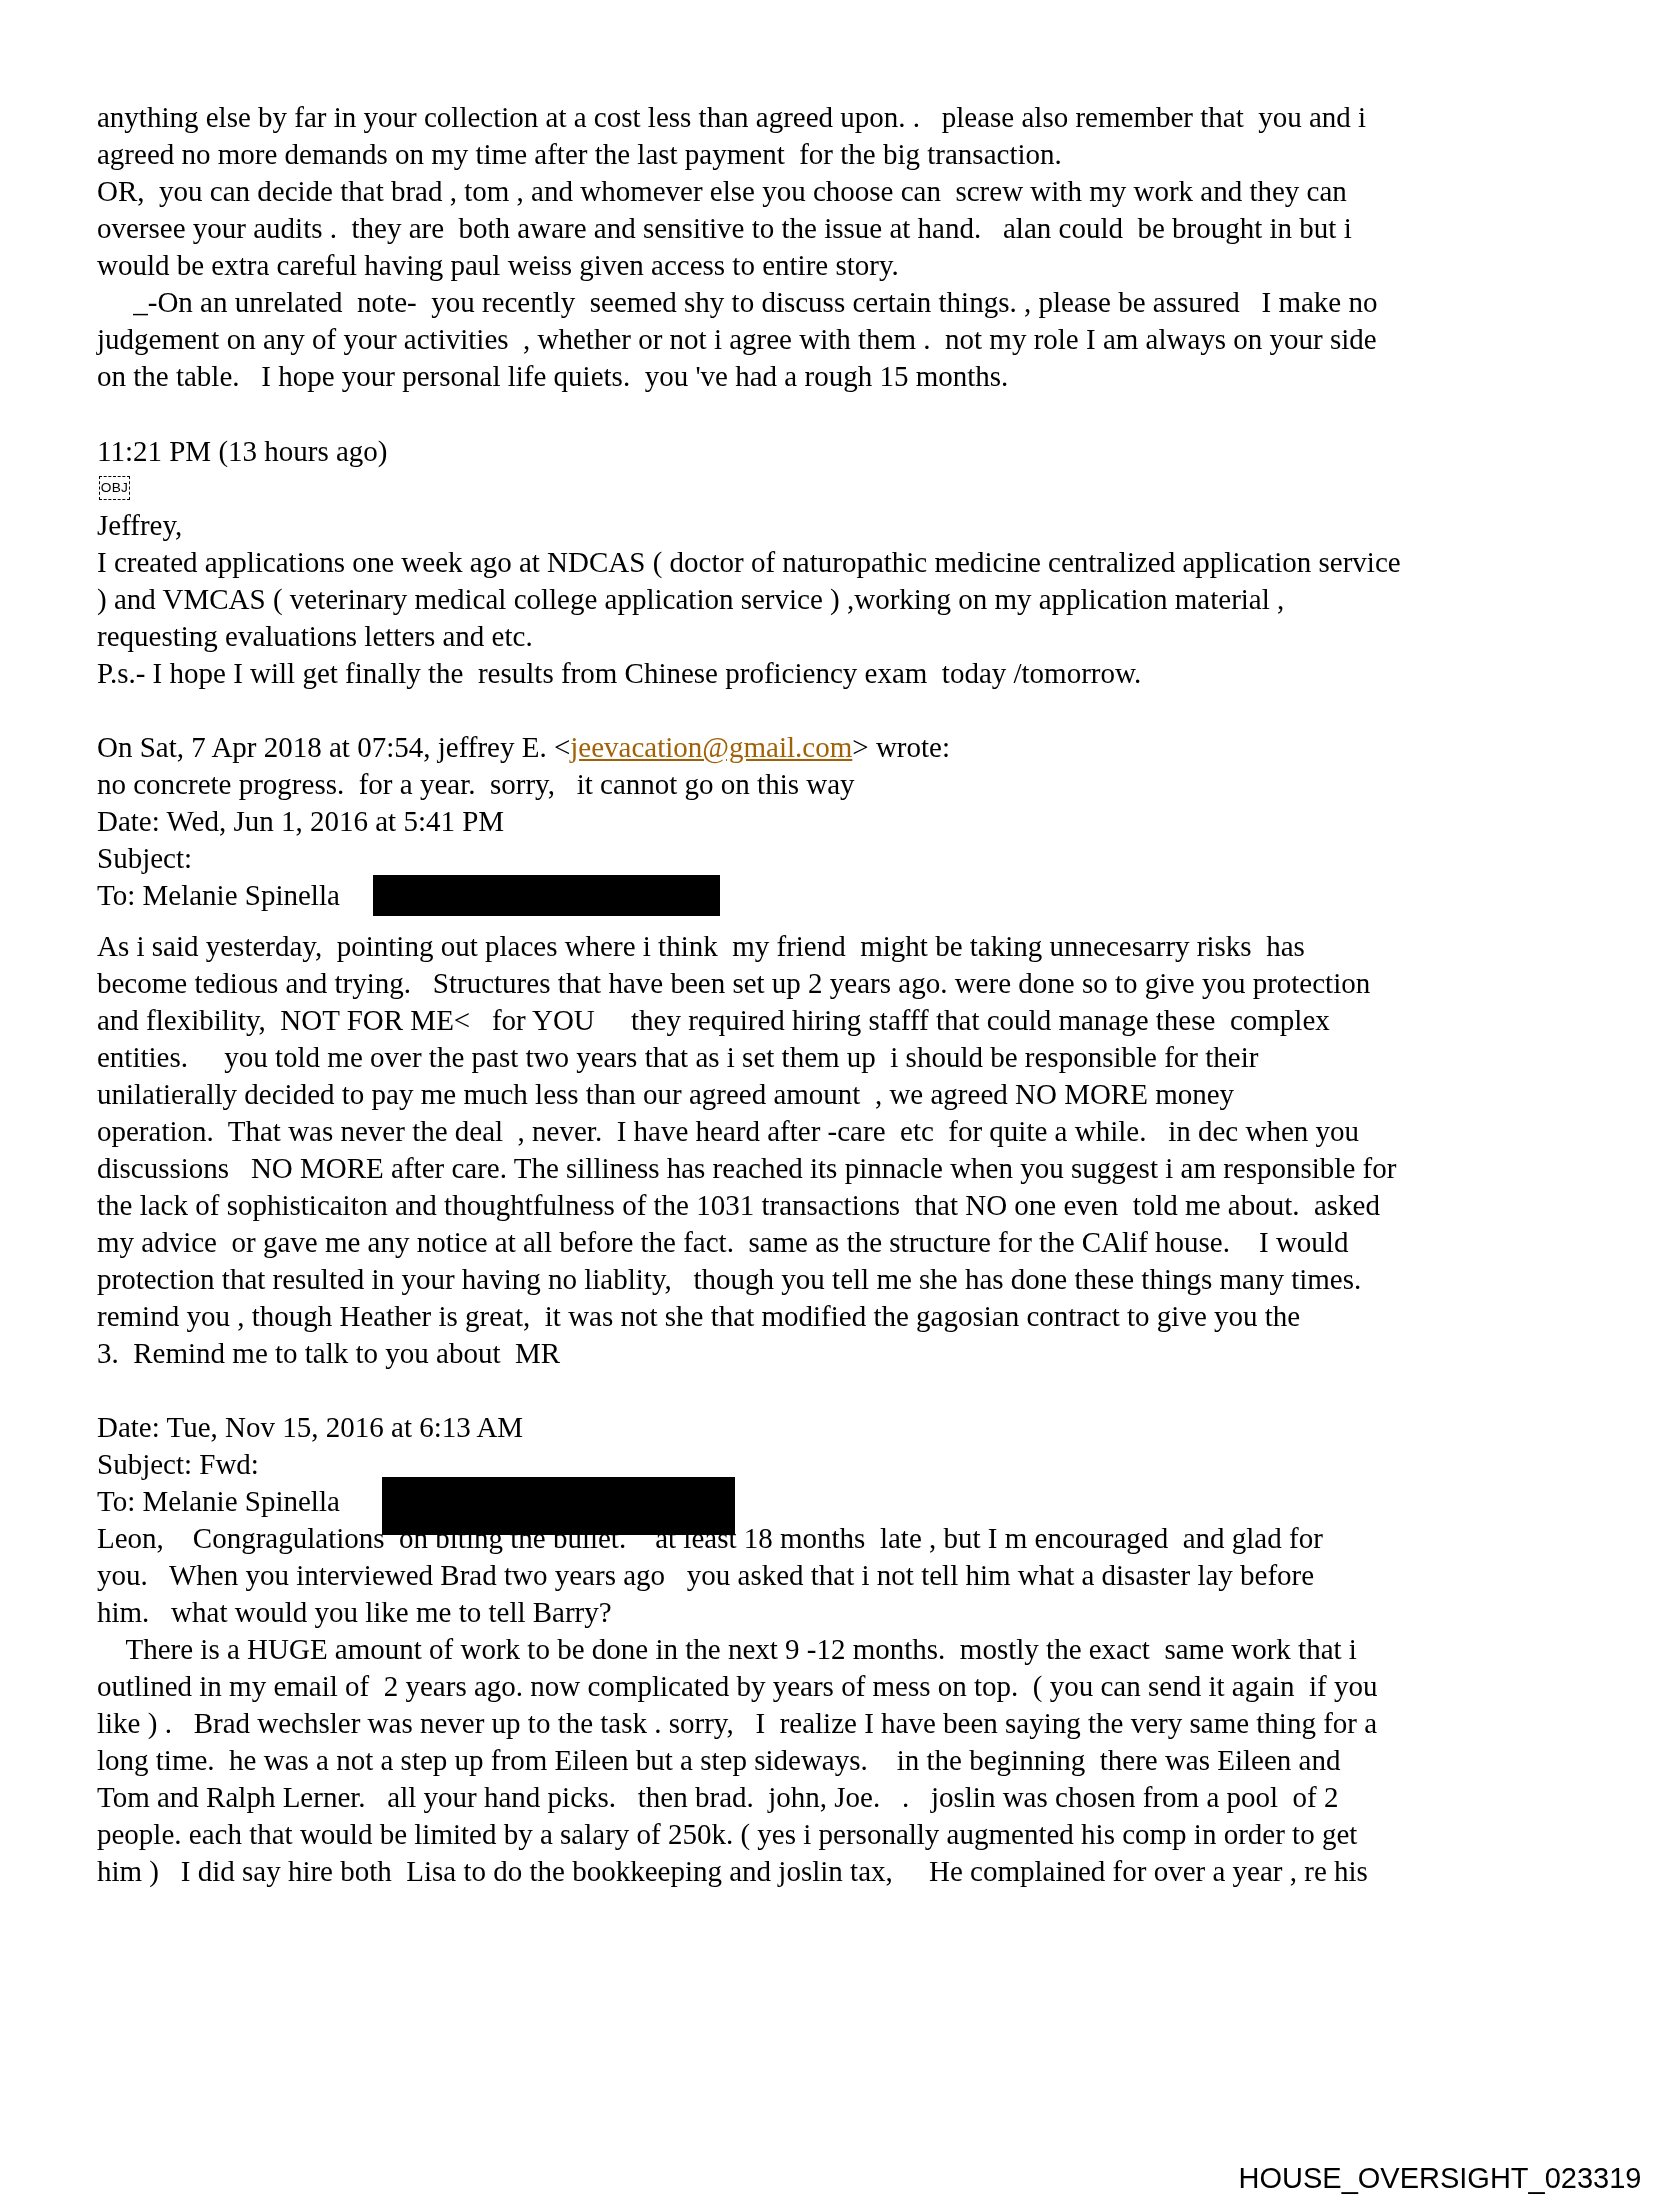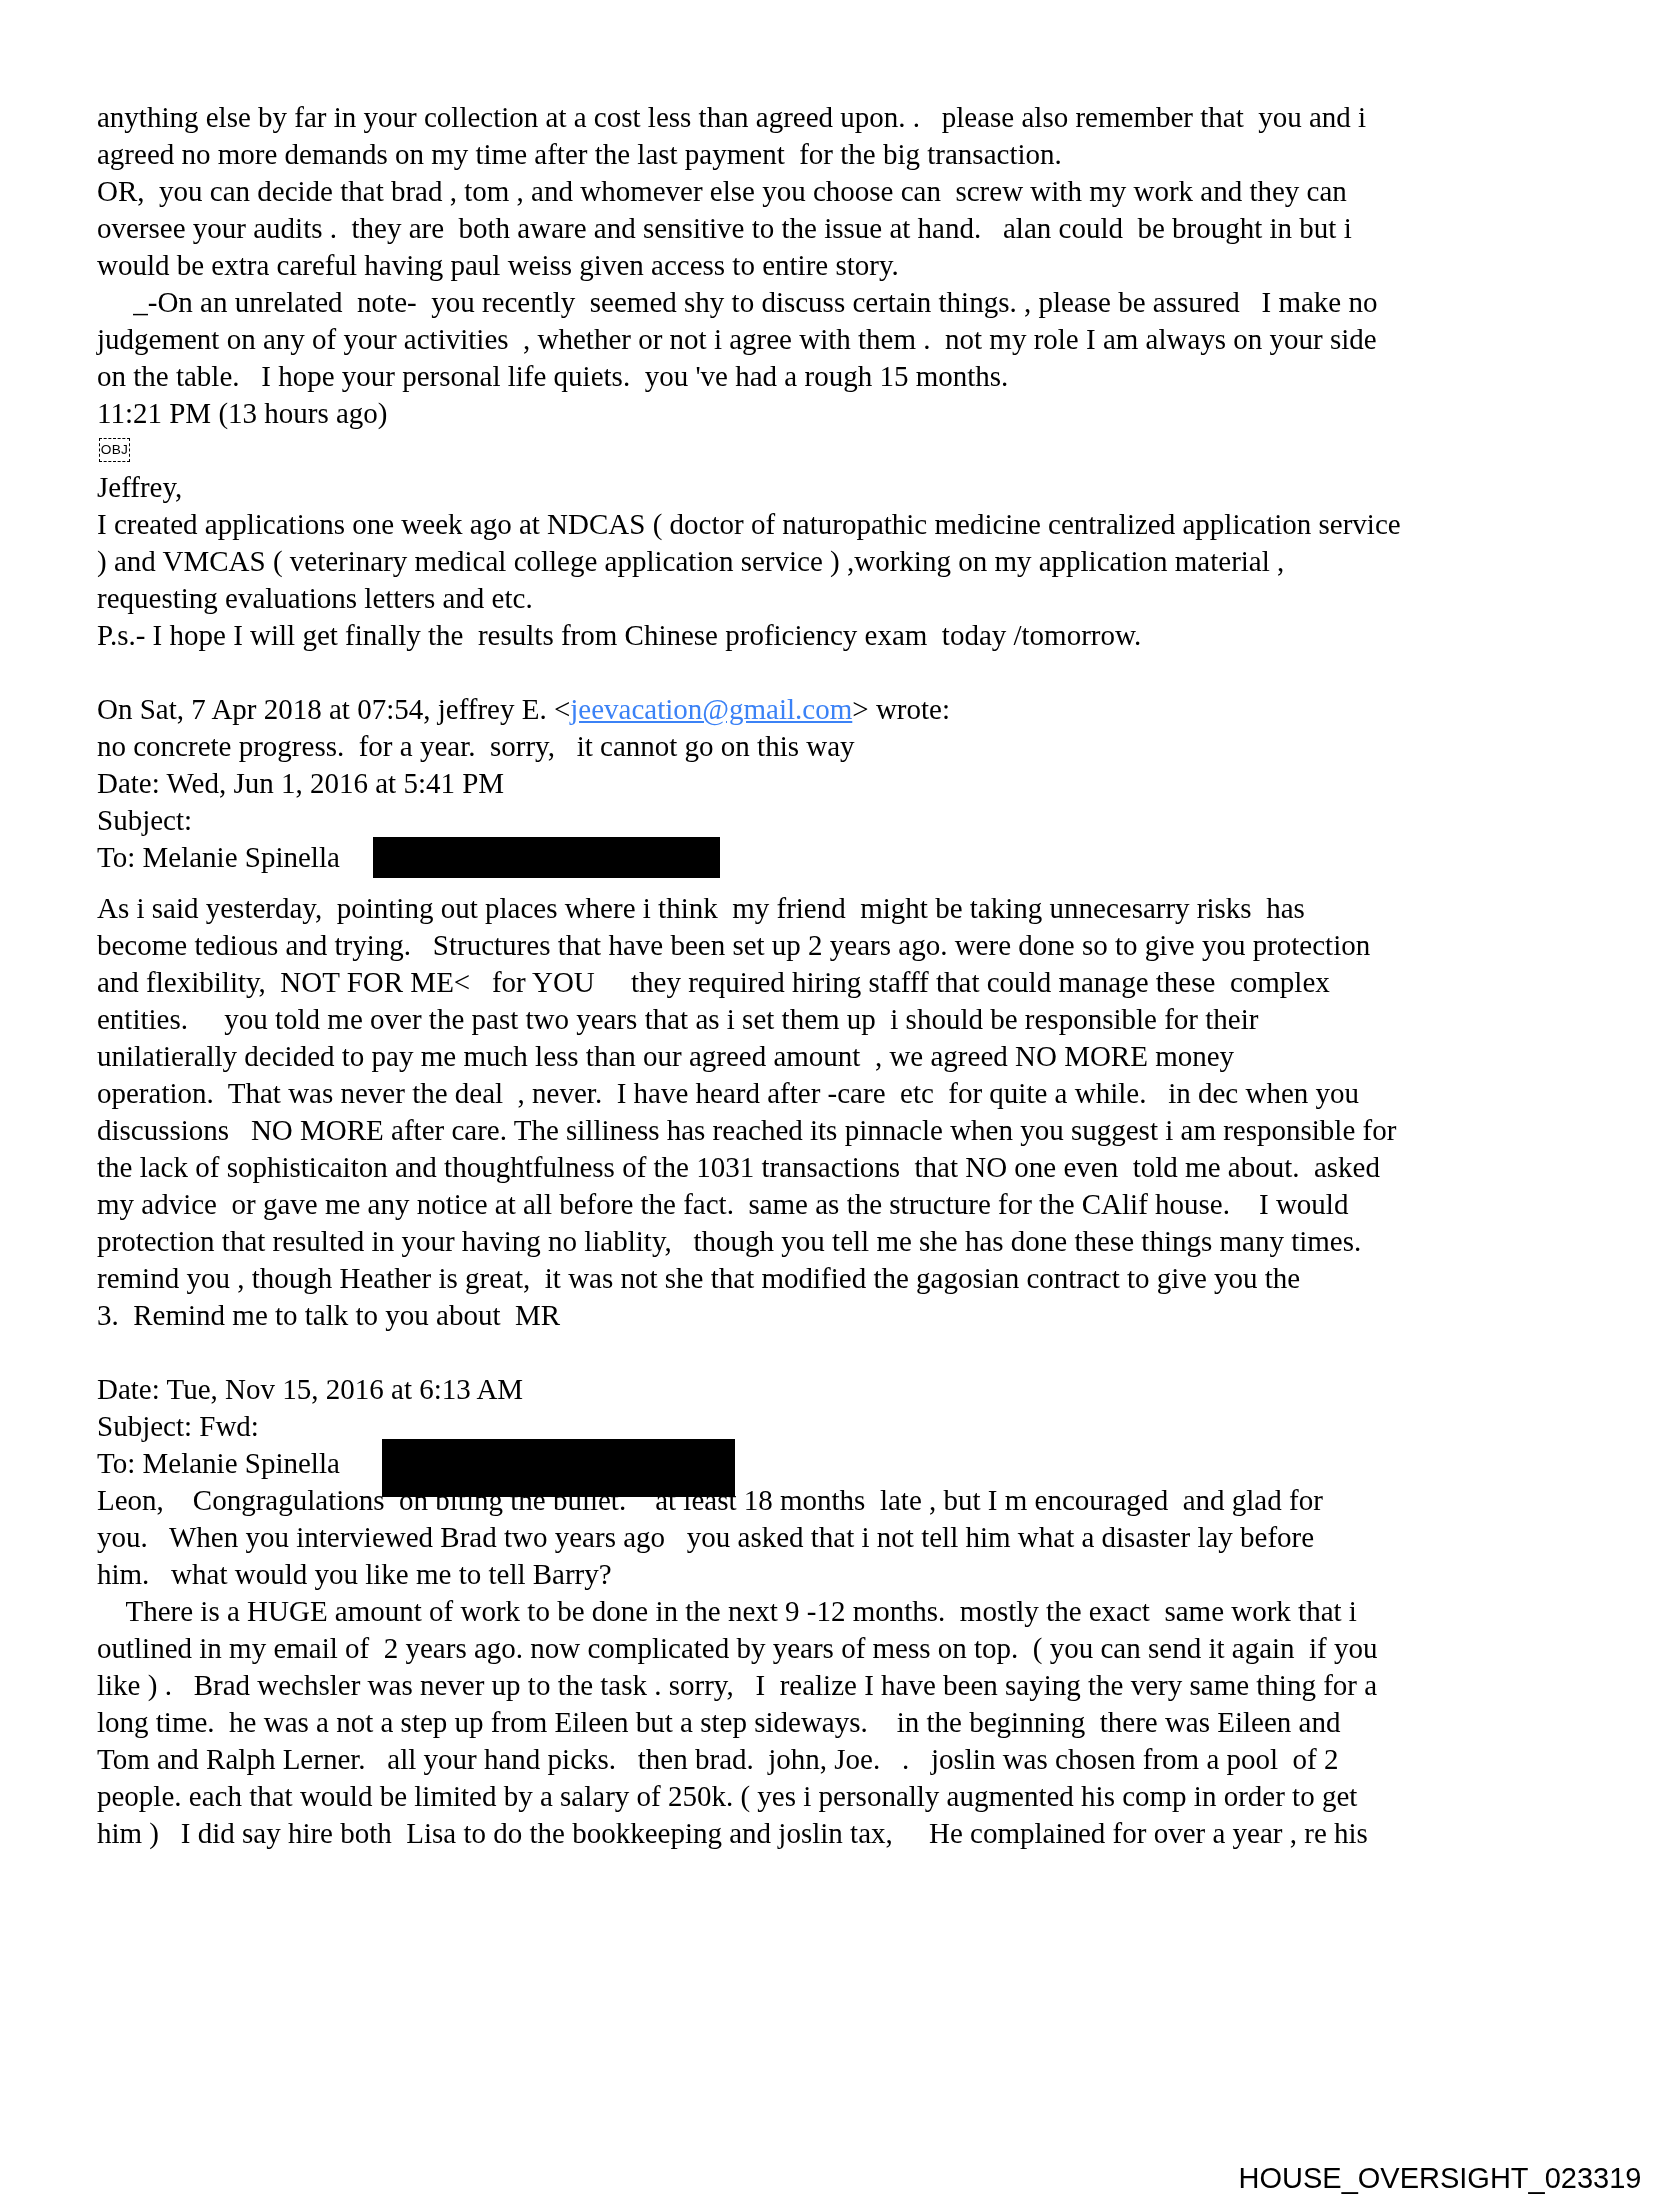--- a/index.html
+++ b/index.html
@@ -12,40 +12,40 @@
     font-size: 29px;
     line-height: 37px;
     position: relative;
     overflow: hidden;
   }
   .doc {
     padding: 99px 65px 0 97px;
   }
   .line { white-space: pre; }
   .block .line { white-space: pre; }
-  .timestamp-line { white-space: pre; }
+  .timestamp-line { margin-top: 38px; white-space: pre; }
   .tome-line { margin-top: 82px; white-space: pre; }
   .obj-line { height: 37px; position: relative; }
   .obj-box {
     position: absolute;
     left: 2px;
     top: 6px;
     width: 31px;
     height: 24px;
     border: 1.3px dashed #000000;
     box-sizing: border-box;
     font-family: "Liberation Sans", sans-serif;
     font-size: 13.7px;
     line-height: 21.6px;
     text-align: center;
     letter-spacing: 0.3px;
   }
   .greeting-line { white-space: pre; }
   .quote-header { margin-top: 37px; white-space: pre; }
-  .email-link { color: #3b82f6; text-decoration: underline; }
+  .email-link { color: #a16207; text-decoration: underline; }
   .to-line { position: relative; white-space: pre; }
   .redaction { position: absolute; background: #000000; }
   .redaction-1 { left: 276px; top: -2px; width: 347px; height: 41px; }
   .redaction-2 { left: 285px; top: -6.5px; width: 353px; height: 58px; }
   .msg1 { margin-top: 14px; }
   .hdr2 { margin-top: 37px; }
   .bates-stamp {
     position: absolute;
     top: 2159px;
     right: 27.5px;

